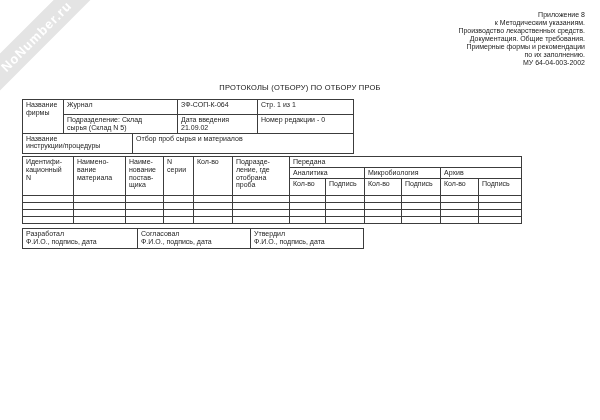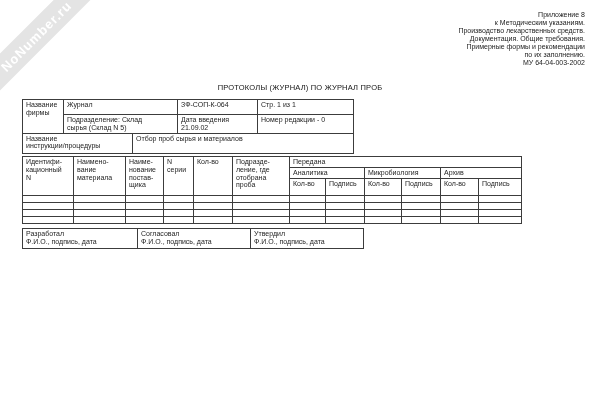--- a/index.html
+++ b/index.html
@@ -61,21 +61,21 @@
   <div class="header-note">
     <div>Приложение 8</div>
     <div>к Методическим указаниям.</div>
     <div>Производство лекарственных средств.</div>
     <div>Документация. Общие требования.</div>
     <div>Примерные формы и рекомендации</div>
     <div>по их заполнению.</div>
     <div>МУ 64-04-003-2002</div>
   </div>
 
-  <div class="doc-title">ПРОТОКОЛЫ (ЖУРНАЛ) ПО ЖУРНАЛ ПРОБ</div>
+  <div class="doc-title">ПРОТОКОЛЫ (ОТБОРУ) ПО ОТБОРУ ПРОБ</div>
 
   <table class="info-table">
     <colgroup>
       <col style="width:41px">
         <col style="width:69px">
         <col style="width:45px">
       <col style="width:80px">
         <col style="width:96px">
     </colgroup>
     <tbody>

